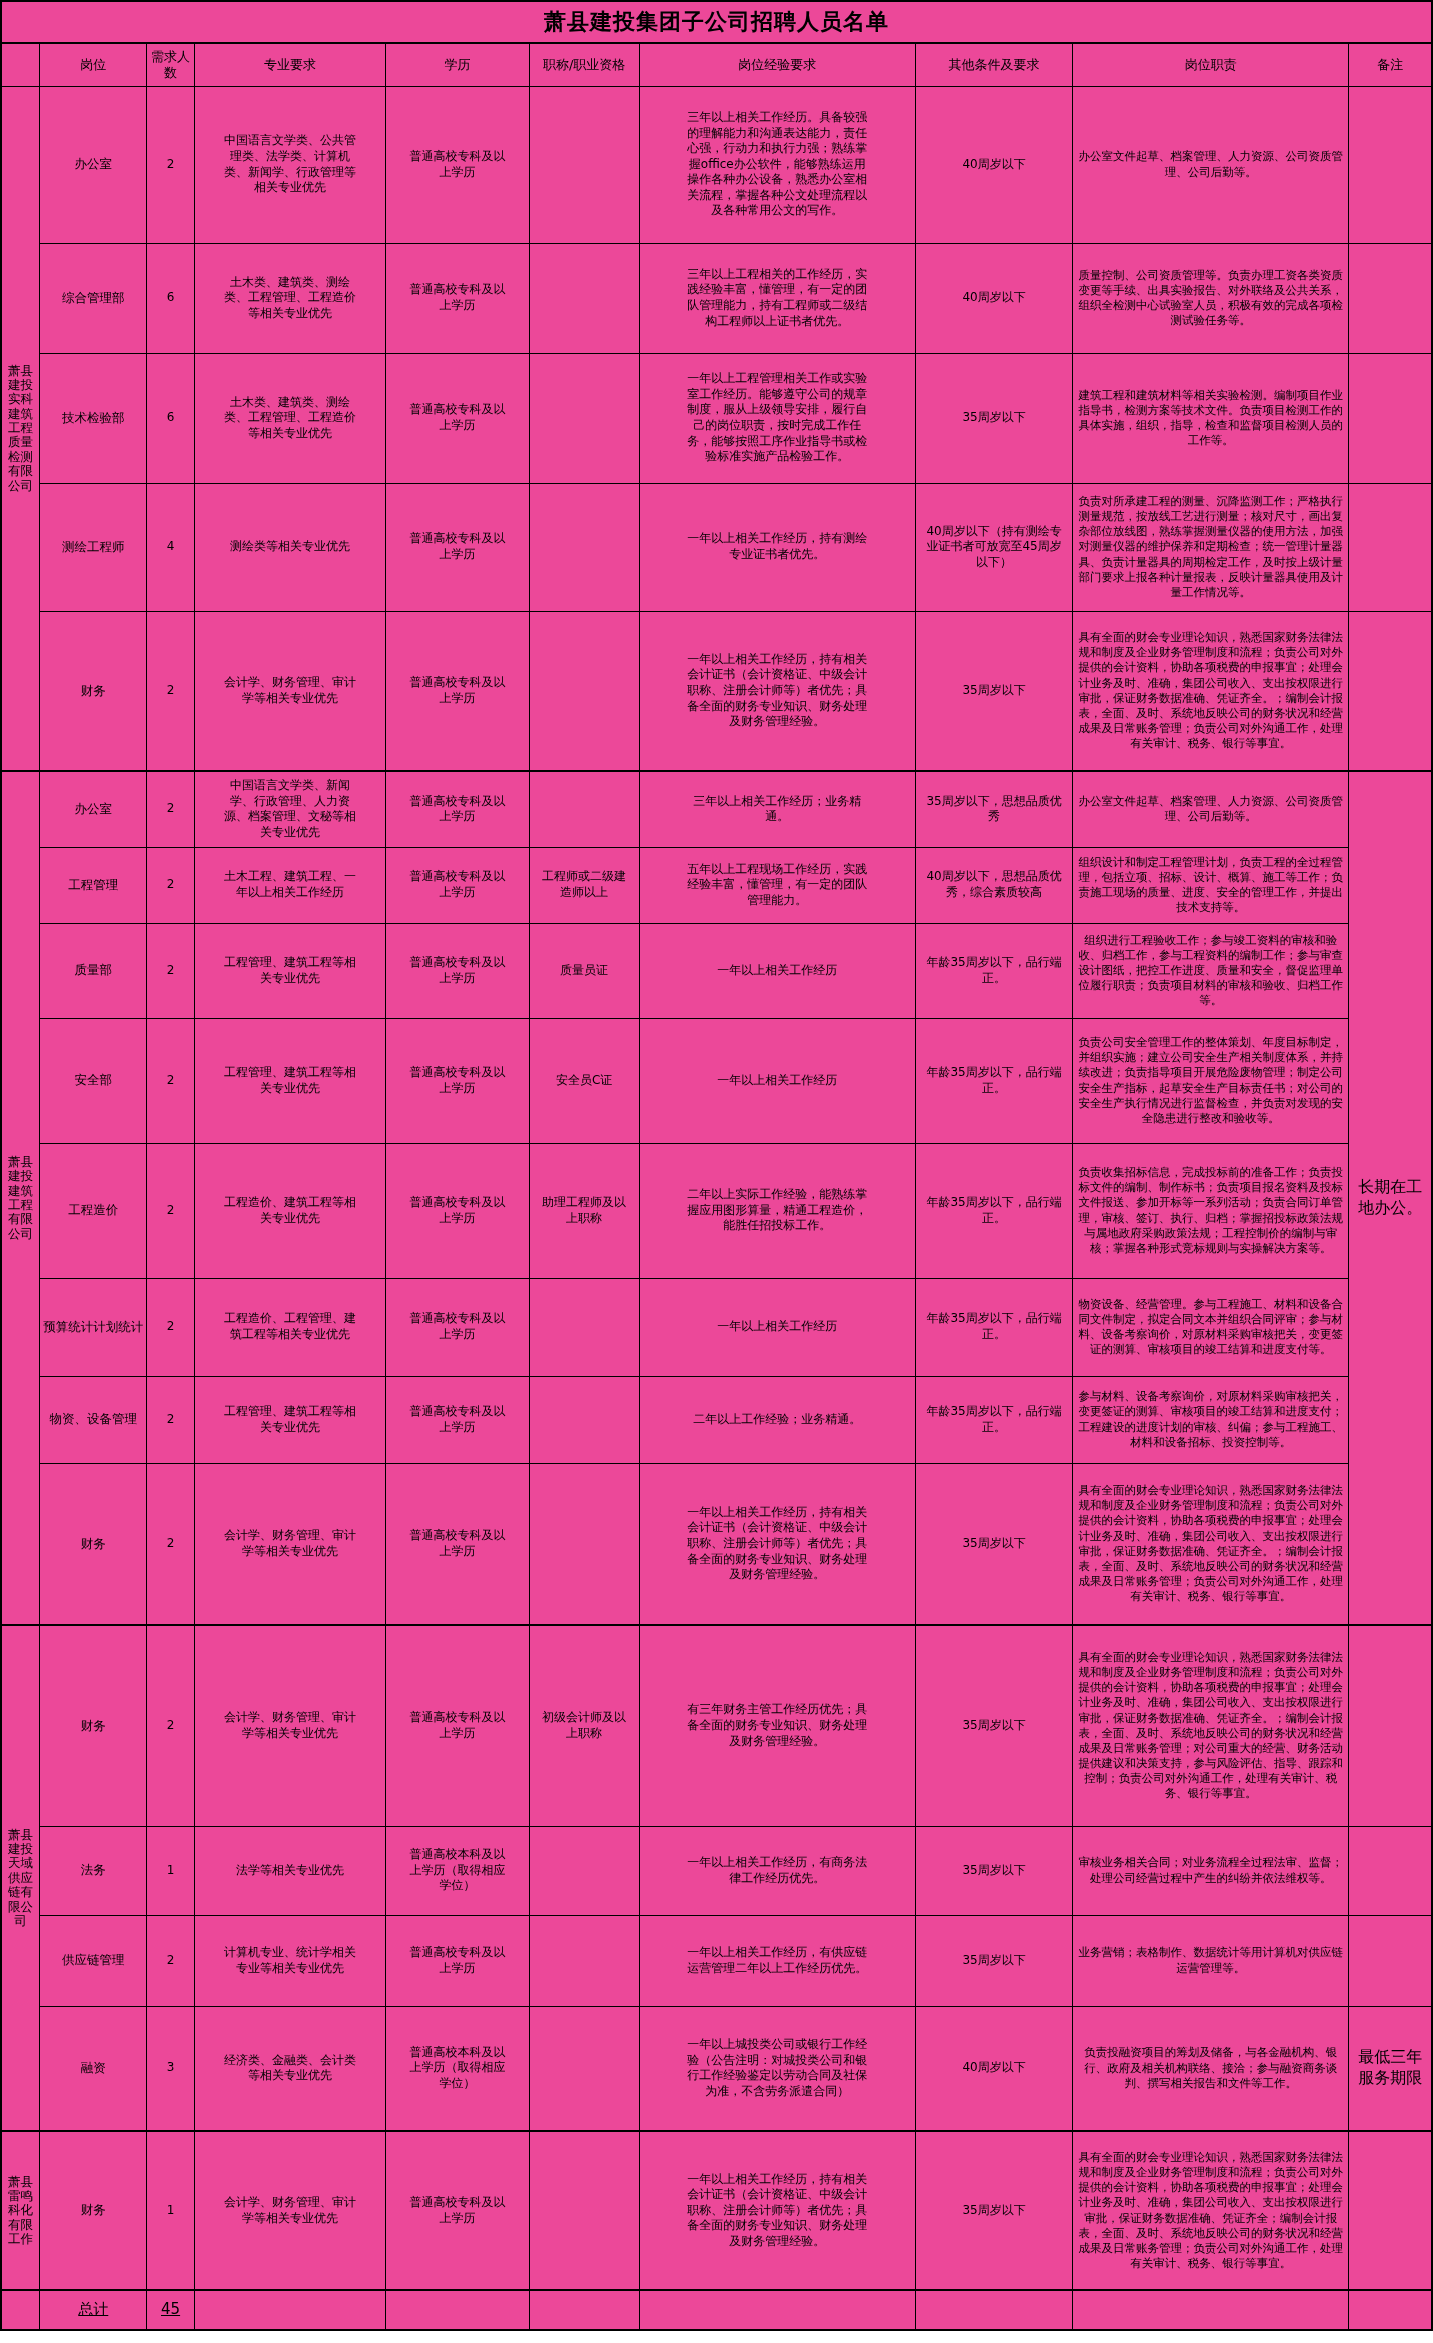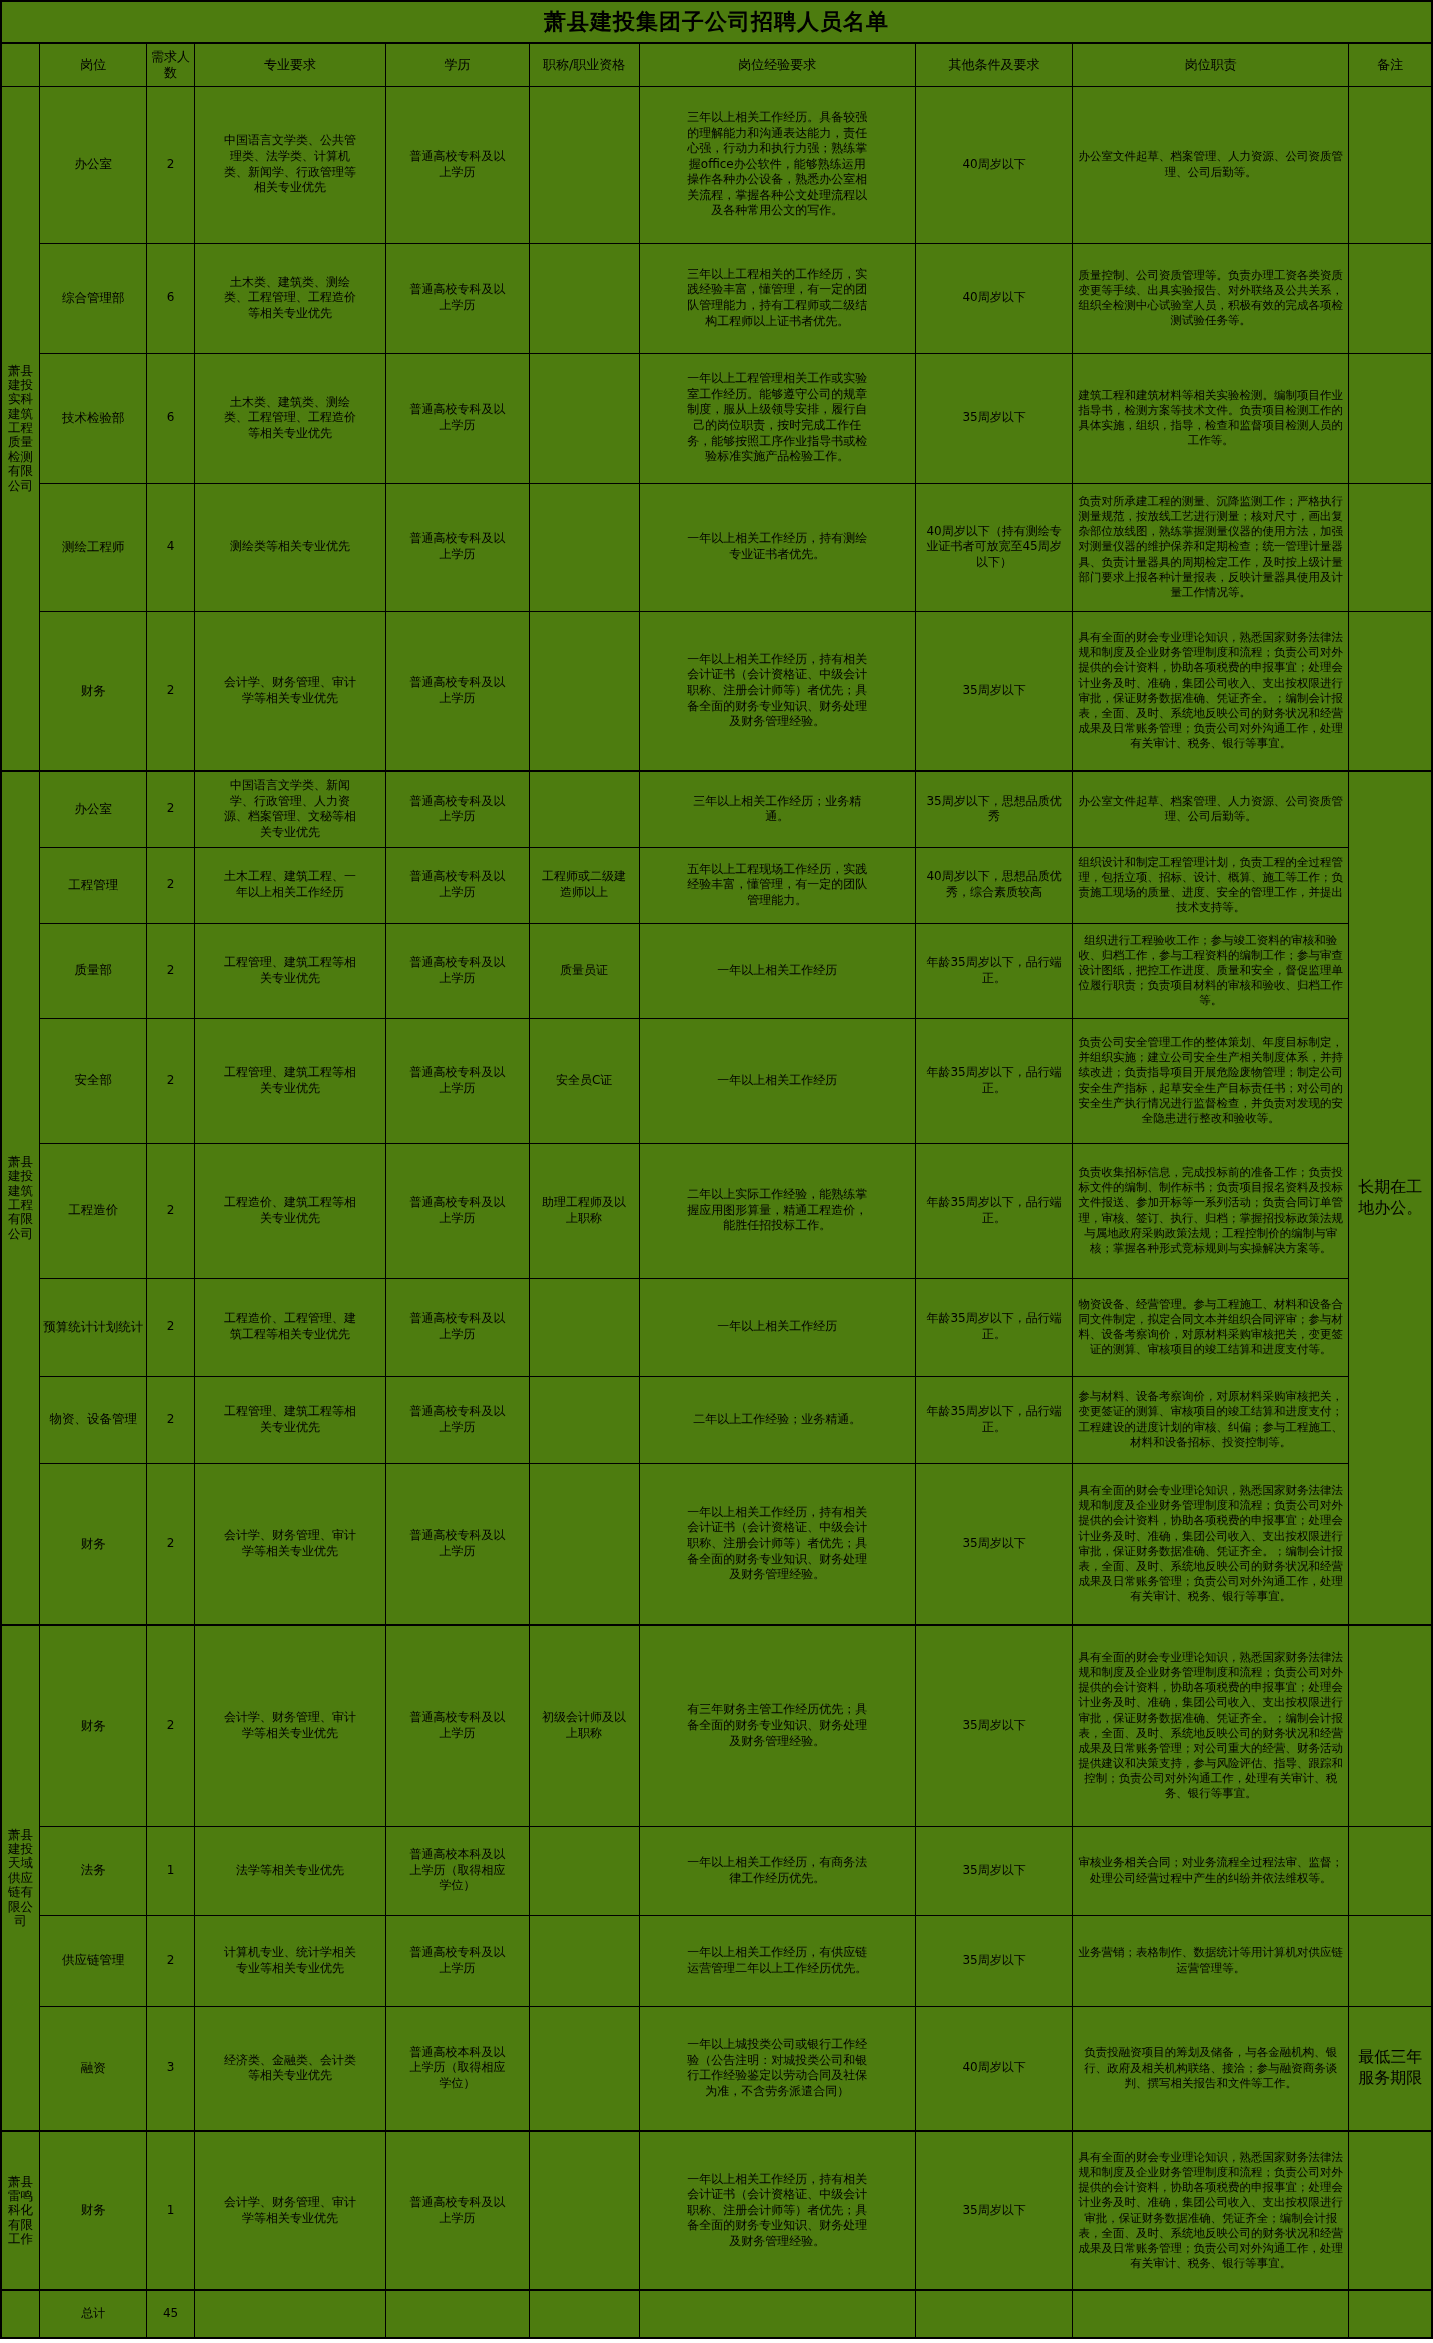--- a/index.html
+++ b/index.html
@@ -1,35 +1,35 @@
 <!DOCTYPE html>
 <html><head>
 <meta charset="utf-8">
 <style>
   html,body{margin:0;padding:0;background:#fff;}
   body{width:1433px;font-family:"DejaVu Sans","Liberation Sans",sans-serif;color:#000;}
   .sheet{width:1433px;box-sizing:border-box;}
-  table{width:100%;border-collapse:collapse;table-layout:fixed;background:#4d7c0f;}
+  table{width:100%;border-collapse:collapse;table-layout:fixed;background:#ec4899;}
   td,th{border:1px solid #000;vertical-align:middle;text-align:center;word-break:break-all;
         font-weight:normal;box-sizing:border-box;padding:1px 2px;}
   .title-cell{font-size:22px;font-weight:bold;height:42px;border-bottom:2px solid #000;letter-spacing:1px;}
   thead th{font-size:13px;height:43px;line-height:1.25;}
   tbody td{font-size:12px;line-height:1.3;}
   td.company{font-size:12.5px;line-height:1.15;padding:0 1px;}
   td.position{font-size:12.5px;}
   td.count{font-size:12px;}
   td.major{padding:0 26px;}
   td.education{padding:10px 20px;}
   td.titlecol{padding:15px 8px;}
   td.experience{padding:0 44px;}
   td.other{padding:0 6px;}
   td.duties{font-size:11.5px;padding:0 4px;line-height:1.32;}
   td.remark{font-size:16px;padding:0 3px;}
   tr.group-start td{border-top:2px solid #000;}
-  tr.total-row td{border-top:2px solid #000;height:48px;font-size:12px;}
+  tr.total-row td{border-top:2px solid #000;height:40px;font-size:15px;text-decoration:underline;}
   table{border:2px solid #000;}
 </style>
 </head>
 <body>
 
 <div class="sheet">
   <table>
     <colgroup>
       <col style="width:2.7%">
         <col style="width:7.5%">

